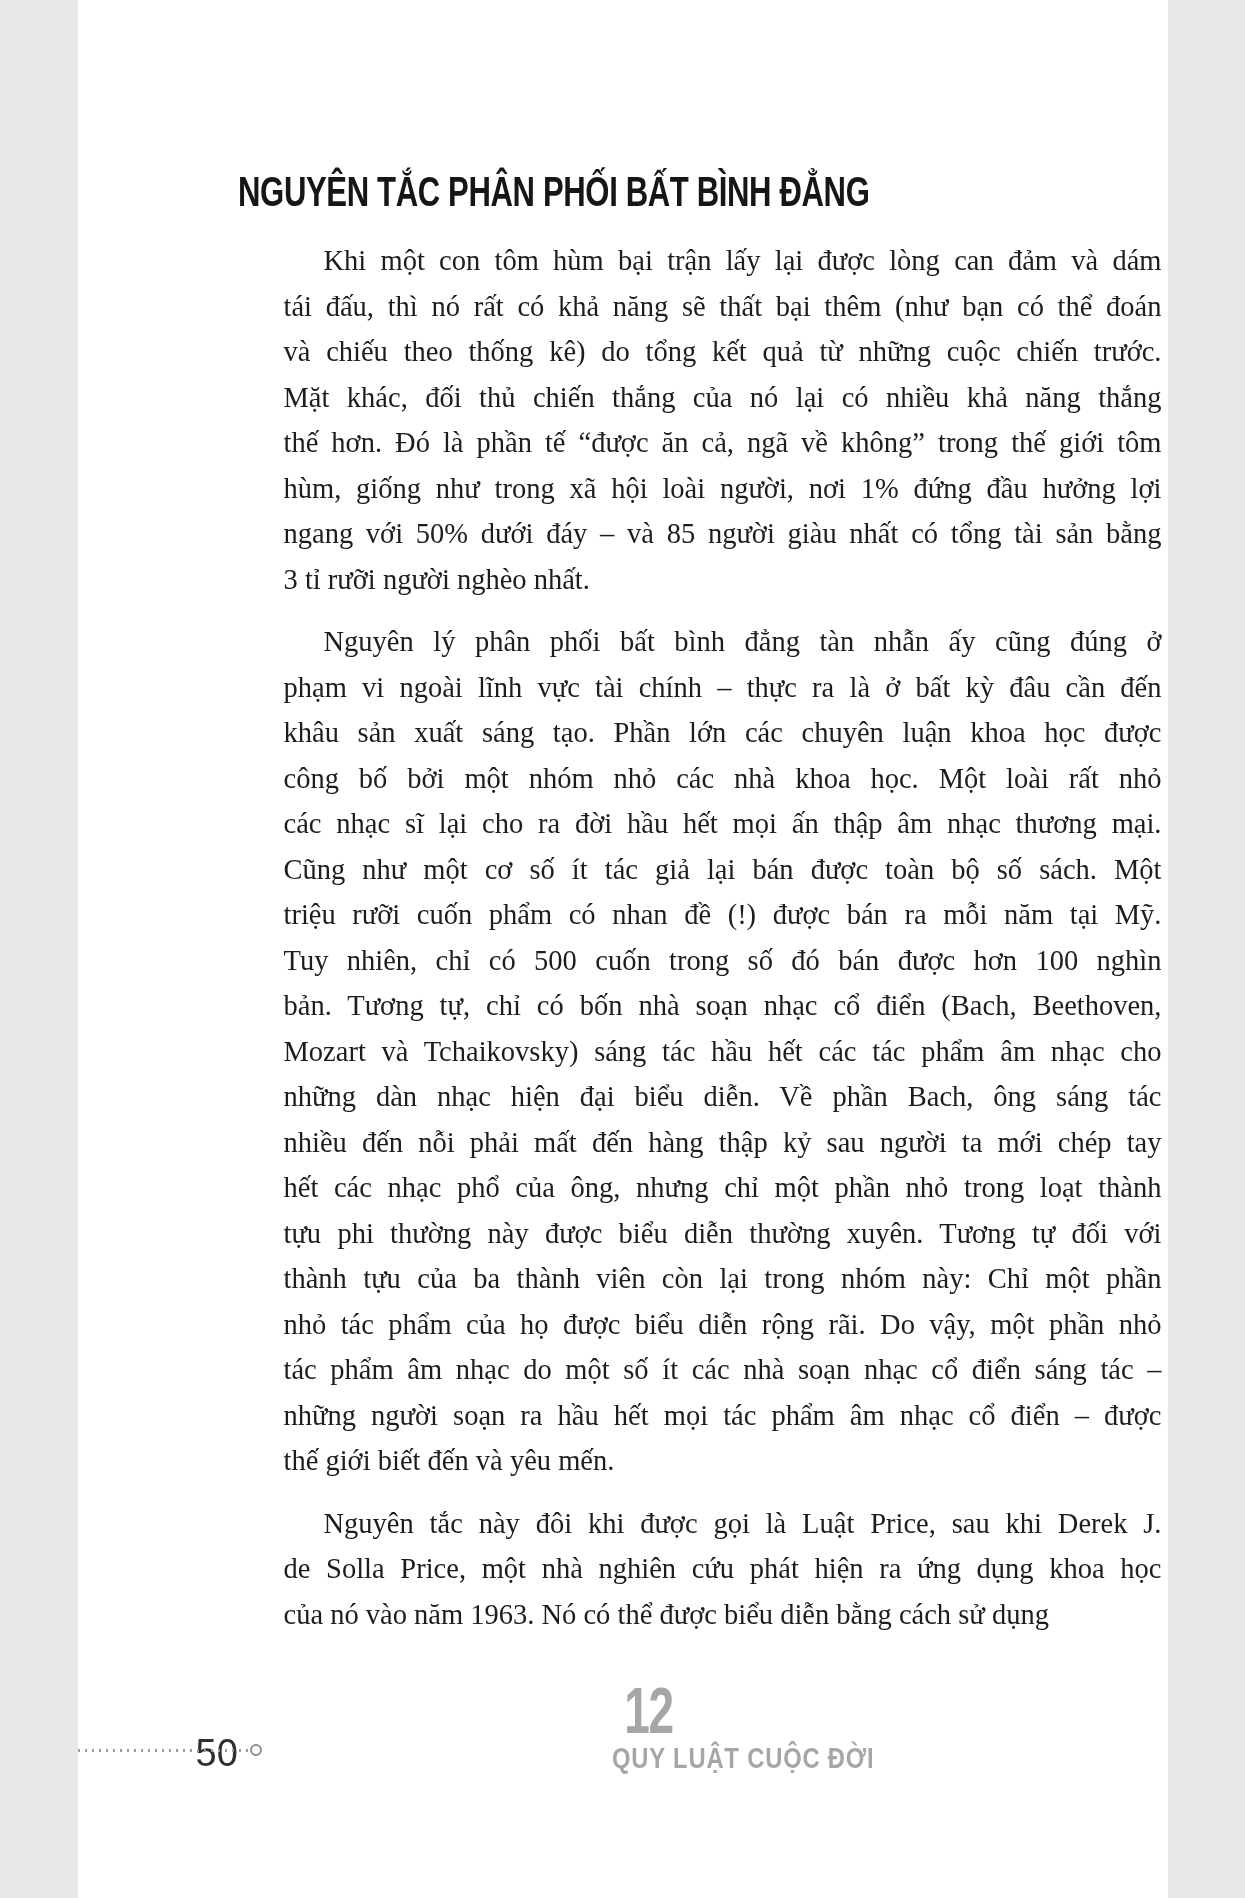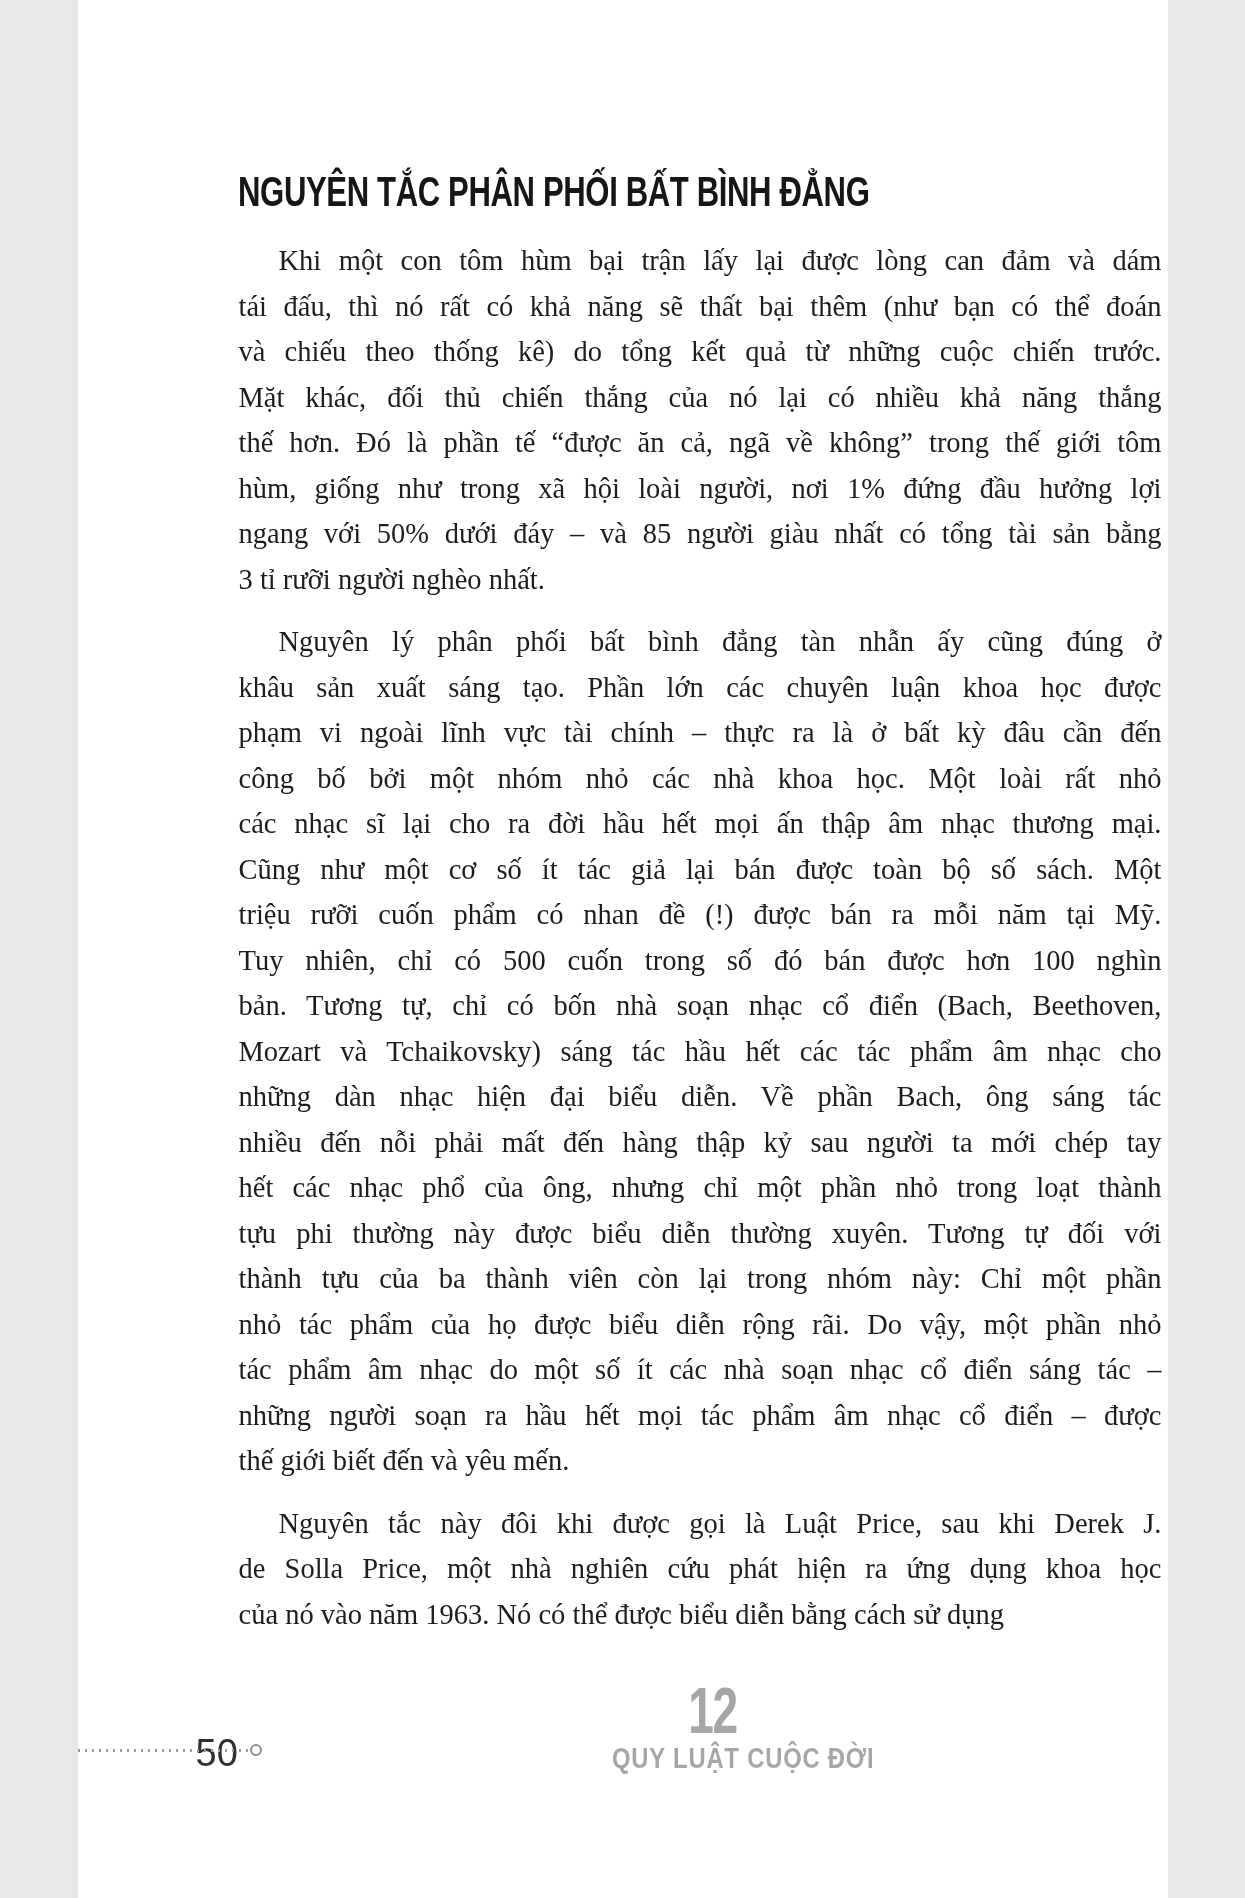--- a/index.html
+++ b/index.html
@@ -36,20 +36,21 @@
   .para {
     margin: 0 0 17px 0;
     font-size: 28.5px;
     line-height: 45.5px;
   }
   .para .line {
     display: block;
     text-align: justify;
     text-align-last: justify;
     white-space: normal;
+    margin-left: 45px;
   }
   .para .line.last { text-align-last: left; }
   .para .line:first-child { text-indent: 40px; }
 
   .footer-page-number {
     position: absolute;
     left: 118px;
     top: 1702px;
     font-family: "Liberation Sans", "DejaVu Sans", sans-serif;
     font-size: 38px;
@@ -74,21 +75,20 @@
     border-radius: 50%;
     background: #ffffff;
     box-sizing: border-box;
     width: 12px; height: 12px;
   }
   .footer-center {
     position: absolute;
     left: 512px;
     top: 1682px;
     width: 245px;
-    text-align: center;
     color: #a6a6a6;
     font-family: "Liberation Sans", "DejaVu Sans", sans-serif;
   }
   .footer-chapter-number {
     display: block;
     font-size: 64px;
     font-weight: 700;
     line-height: 58px;
     letter-spacing: -2px;
     transform: scaleX(0.72);
@@ -118,22 +118,22 @@
         <span class="line">tái đấu, thì nó rất có khả năng sẽ thất bại thêm (như bạn có thể đoán</span>
         <span class="line">và chiếu theo thống kê) do tổng kết quả từ những cuộc chiến trước.</span>
         <span class="line">Mặt khác, đối thủ chiến thắng của nó lại có nhiều khả năng thắng</span>
         <span class="line">thế hơn. Đó là phần tế “được ăn cả, ngã về không” trong thế giới tôm</span>
         <span class="line">hùm, giống như trong xã hội loài người, nơi 1% đứng đầu hưởng lợi</span>
         <span class="line">ngang với 50% dưới đáy – và 85 người giàu nhất có tổng tài sản bằng</span>
         <span class="line last">3 tỉ rưỡi người nghèo nhất.</span>
       </p>
       <p class="para">
         <span class="line">Nguyên lý phân phối bất bình đẳng tàn nhẫn ấy cũng đúng ở</span>
+        <span class="line">phạm vi ngoài lĩnh vực tài chính – thực ra là ở bất kỳ đâu cần đến</span>
         <span class="line">khâu sản xuất sáng tạo. Phần lớn các chuyên luận khoa học được</span>
-        <span class="line">phạm vi ngoài lĩnh vực tài chính – thực ra là ở bất kỳ đâu cần đến</span>
         <span class="line">công bố bởi một nhóm nhỏ các nhà khoa học. Một loài rất nhỏ</span>
         <span class="line">các nhạc sĩ lại cho ra đời hầu hết mọi ấn thập âm nhạc thương mại.</span>
         <span class="line">Cũng như một cơ số ít tác giả lại bán được toàn bộ số sách. Một</span>
         <span class="line">triệu rưỡi cuốn phẩm có nhan đề (!) được bán ra mỗi năm tại Mỹ.</span>
         <span class="line">Tuy nhiên, chỉ có 500 cuốn trong số đó bán được hơn 100 nghìn</span>
         <span class="line">bản. Tương tự, chỉ có bốn nhà soạn nhạc cổ điển (Bach, Beethoven,</span>
         <span class="line">Mozart và Tchaikovsky) sáng tác hầu hết các tác phẩm âm nhạc cho</span>
         <span class="line">những dàn nhạc hiện đại biểu diễn. Về phần Bach, ông sáng tác</span>
         <span class="line">nhiều đến nỗi phải mất đến hàng thập kỷ sau người ta mới chép tay</span>
         <span class="line">hết các nhạc phổ của ông, nhưng chỉ một phần nhỏ trong loạt thành</span>

